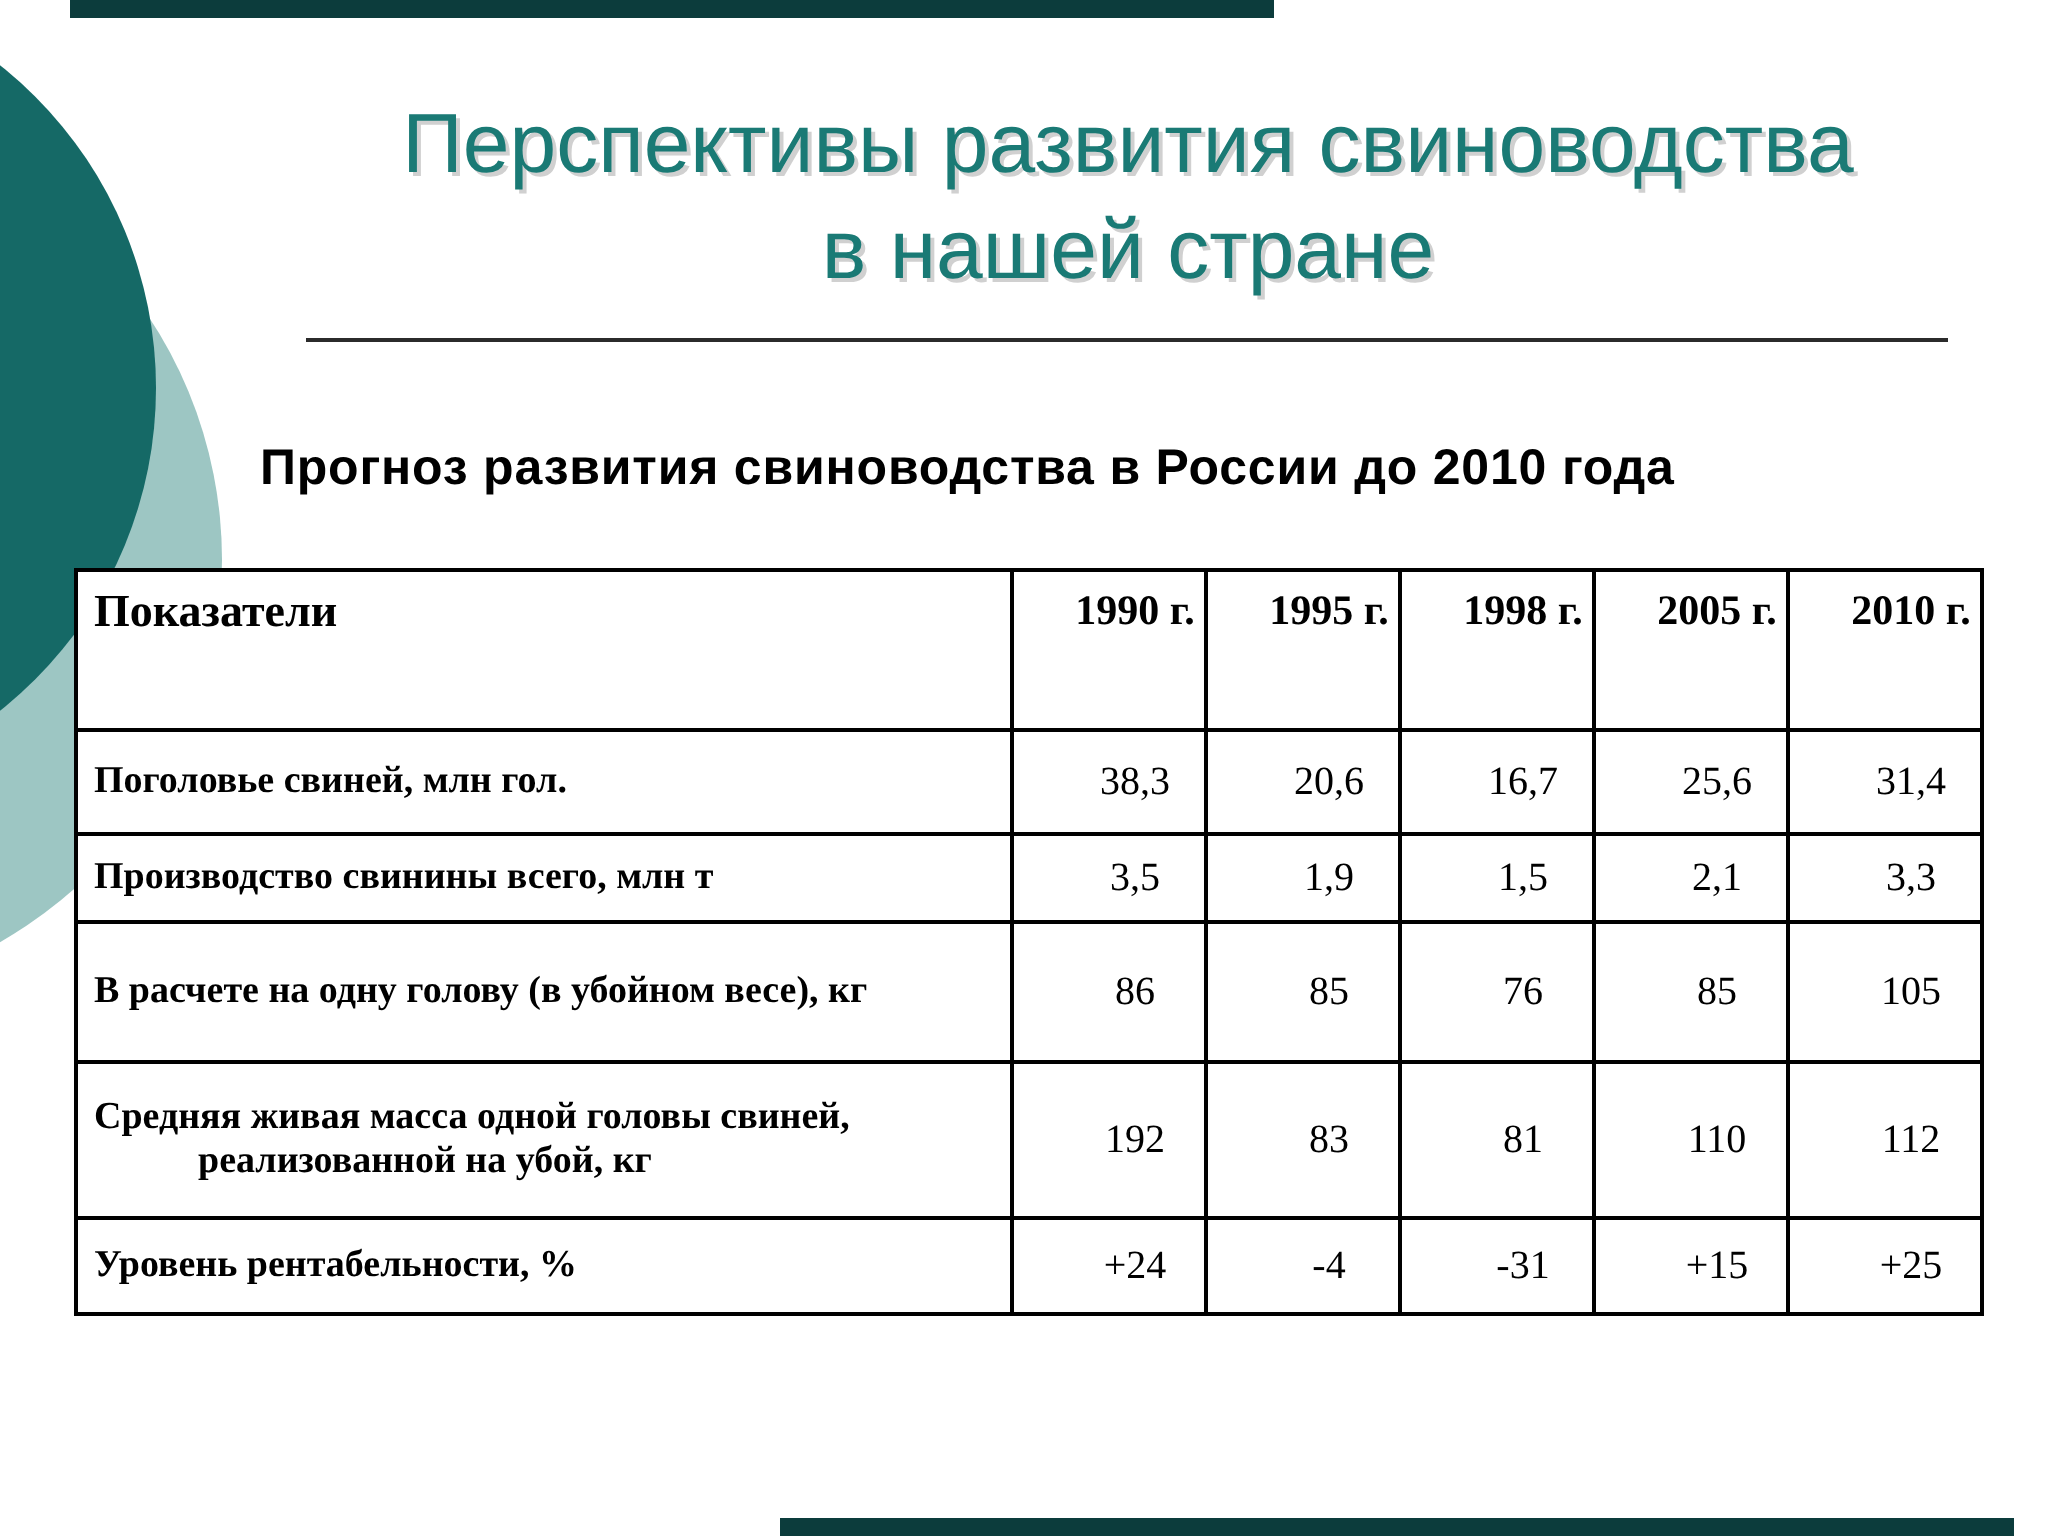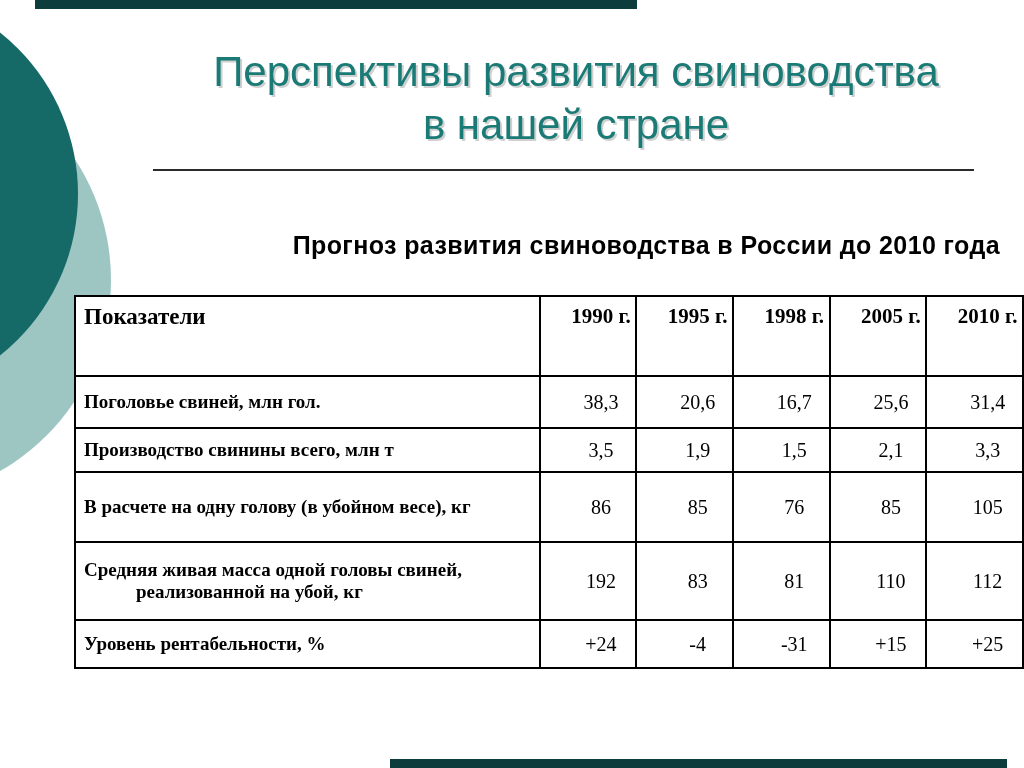--- a/index.html
+++ b/index.html
@@ -21,53 +21,52 @@
   #circle-dark {
     left: -334px; top: -12px; width: 412px; height: 412px;
     background: #156966; z-index: 2;
   }
   .accent-bar { position: absolute; background: #0c3c3c; z-index: 3; }
   #bar-top { left: 35px; top: 0; width: 602px; height: 9px; }
   #bar-bottom { left: 390px; top: 759px; width: 617px; height: 9px; }
 
   
   #title {
-    position: absolute; left: 136px; top: 46px; width: 880px;
+    position: absolute; left: 124px; top: 46px; width: 880px;
     z-index: 4;
     text-align: center;
     color: #1a7a75;
     font-size: 42px;
     line-height: 1.26;
     font-weight: 400;
     text-shadow: 2px 2px 0 rgba(120,120,120,0.35);
   }
   #title-rule {
     position: absolute; left: 153px; top: 169px; width: 821px; height: 2px;
     background: #2b2b2b; z-index: 4;
   }
   
   #subtitle {
-    position: absolute; left: 130px; top: 231px; width: 870px;
+    position: absolute; left: 130px; top: 220px; width: 870px;
     z-index: 4;
-    text-align: right;
+    text-align: left;
     color: #000;
     font-size: 25px;
     font-weight: 700;
     letter-spacing: 0.4px;
   }
 
   
   #tbl {
-    position: absolute; left: 37px; top: 295px; z-index: 5;
+    position: absolute; left: 37px; top: 284px; z-index: 5;
     border-collapse: collapse;
     table-layout: fixed;
     background: #ffffff;
     font-family: "Liberation Serif", serif;
     color: #000;
-    margin-left: 37px;
   }
   #tbl td, #tbl th {
     border: 2px solid #000;
     overflow: hidden;
     padding-left: 26px;
   }
   #tbl .col-label { width: 468px; }
   #tbl .col-year  { width: 97px; }
   #tbl tr.hdr td { vertical-align: top; padding-top: 7px; }
   #tbl tr.hdr td.label-cell { font-size: 23px; font-weight: 700; }

